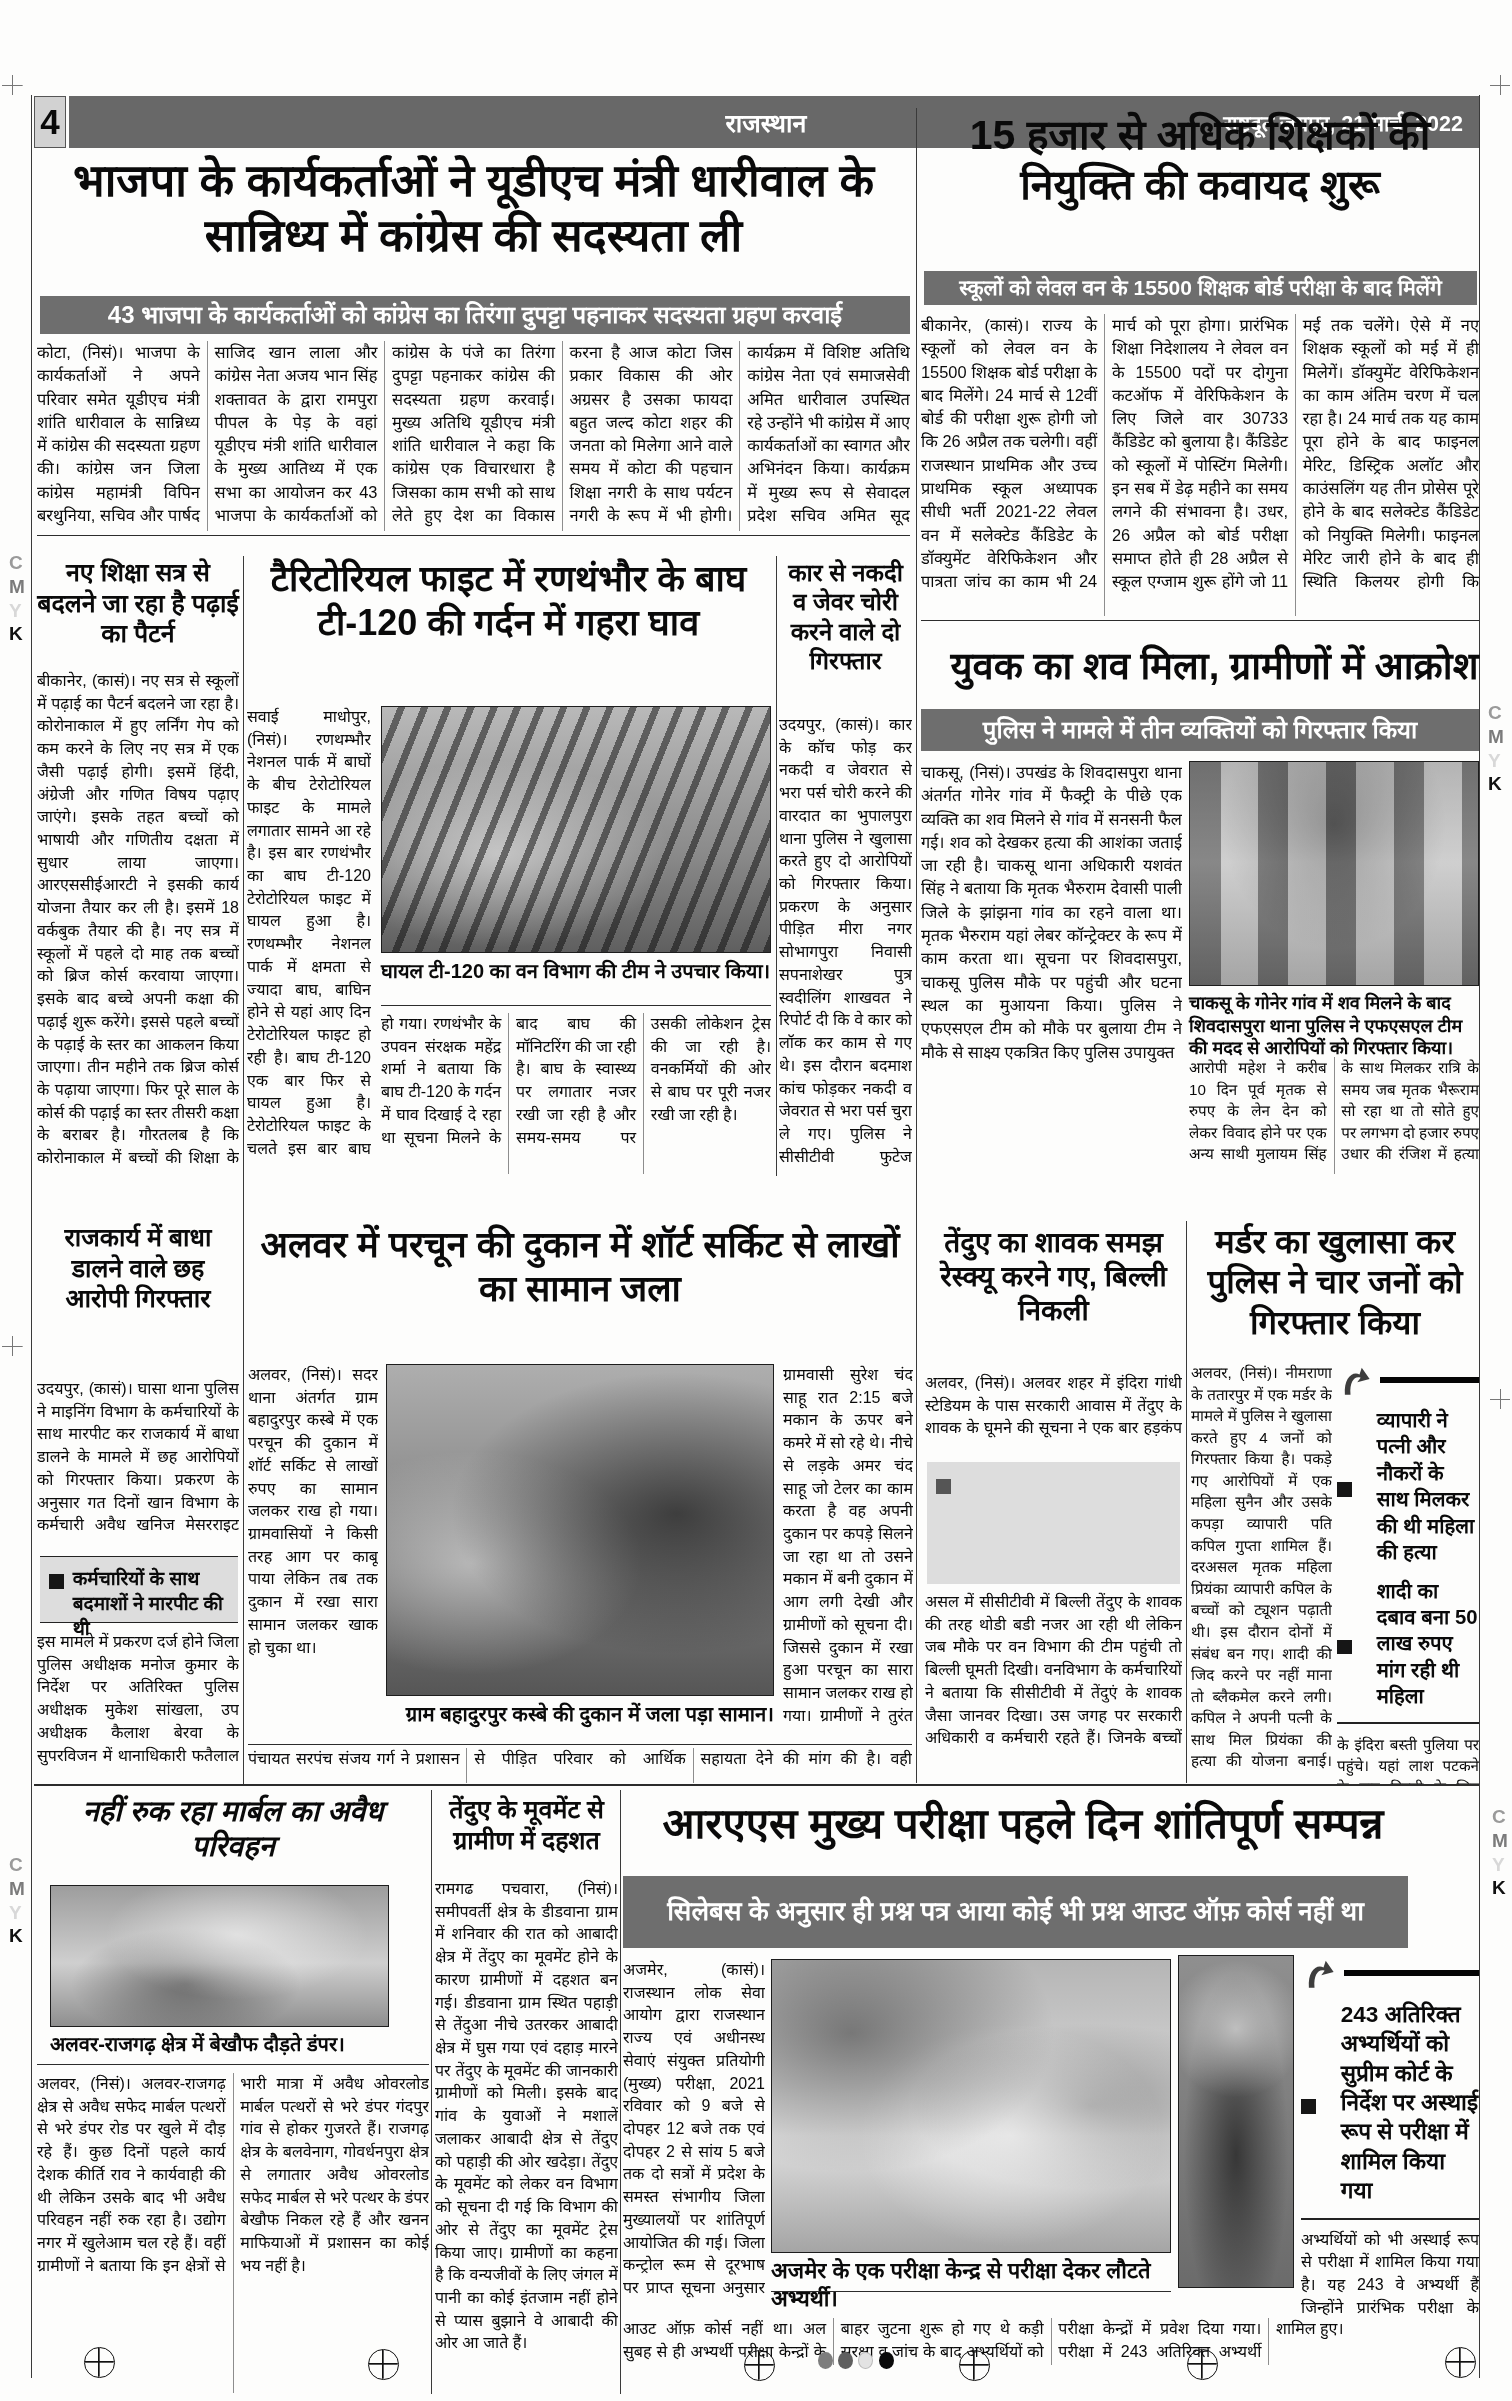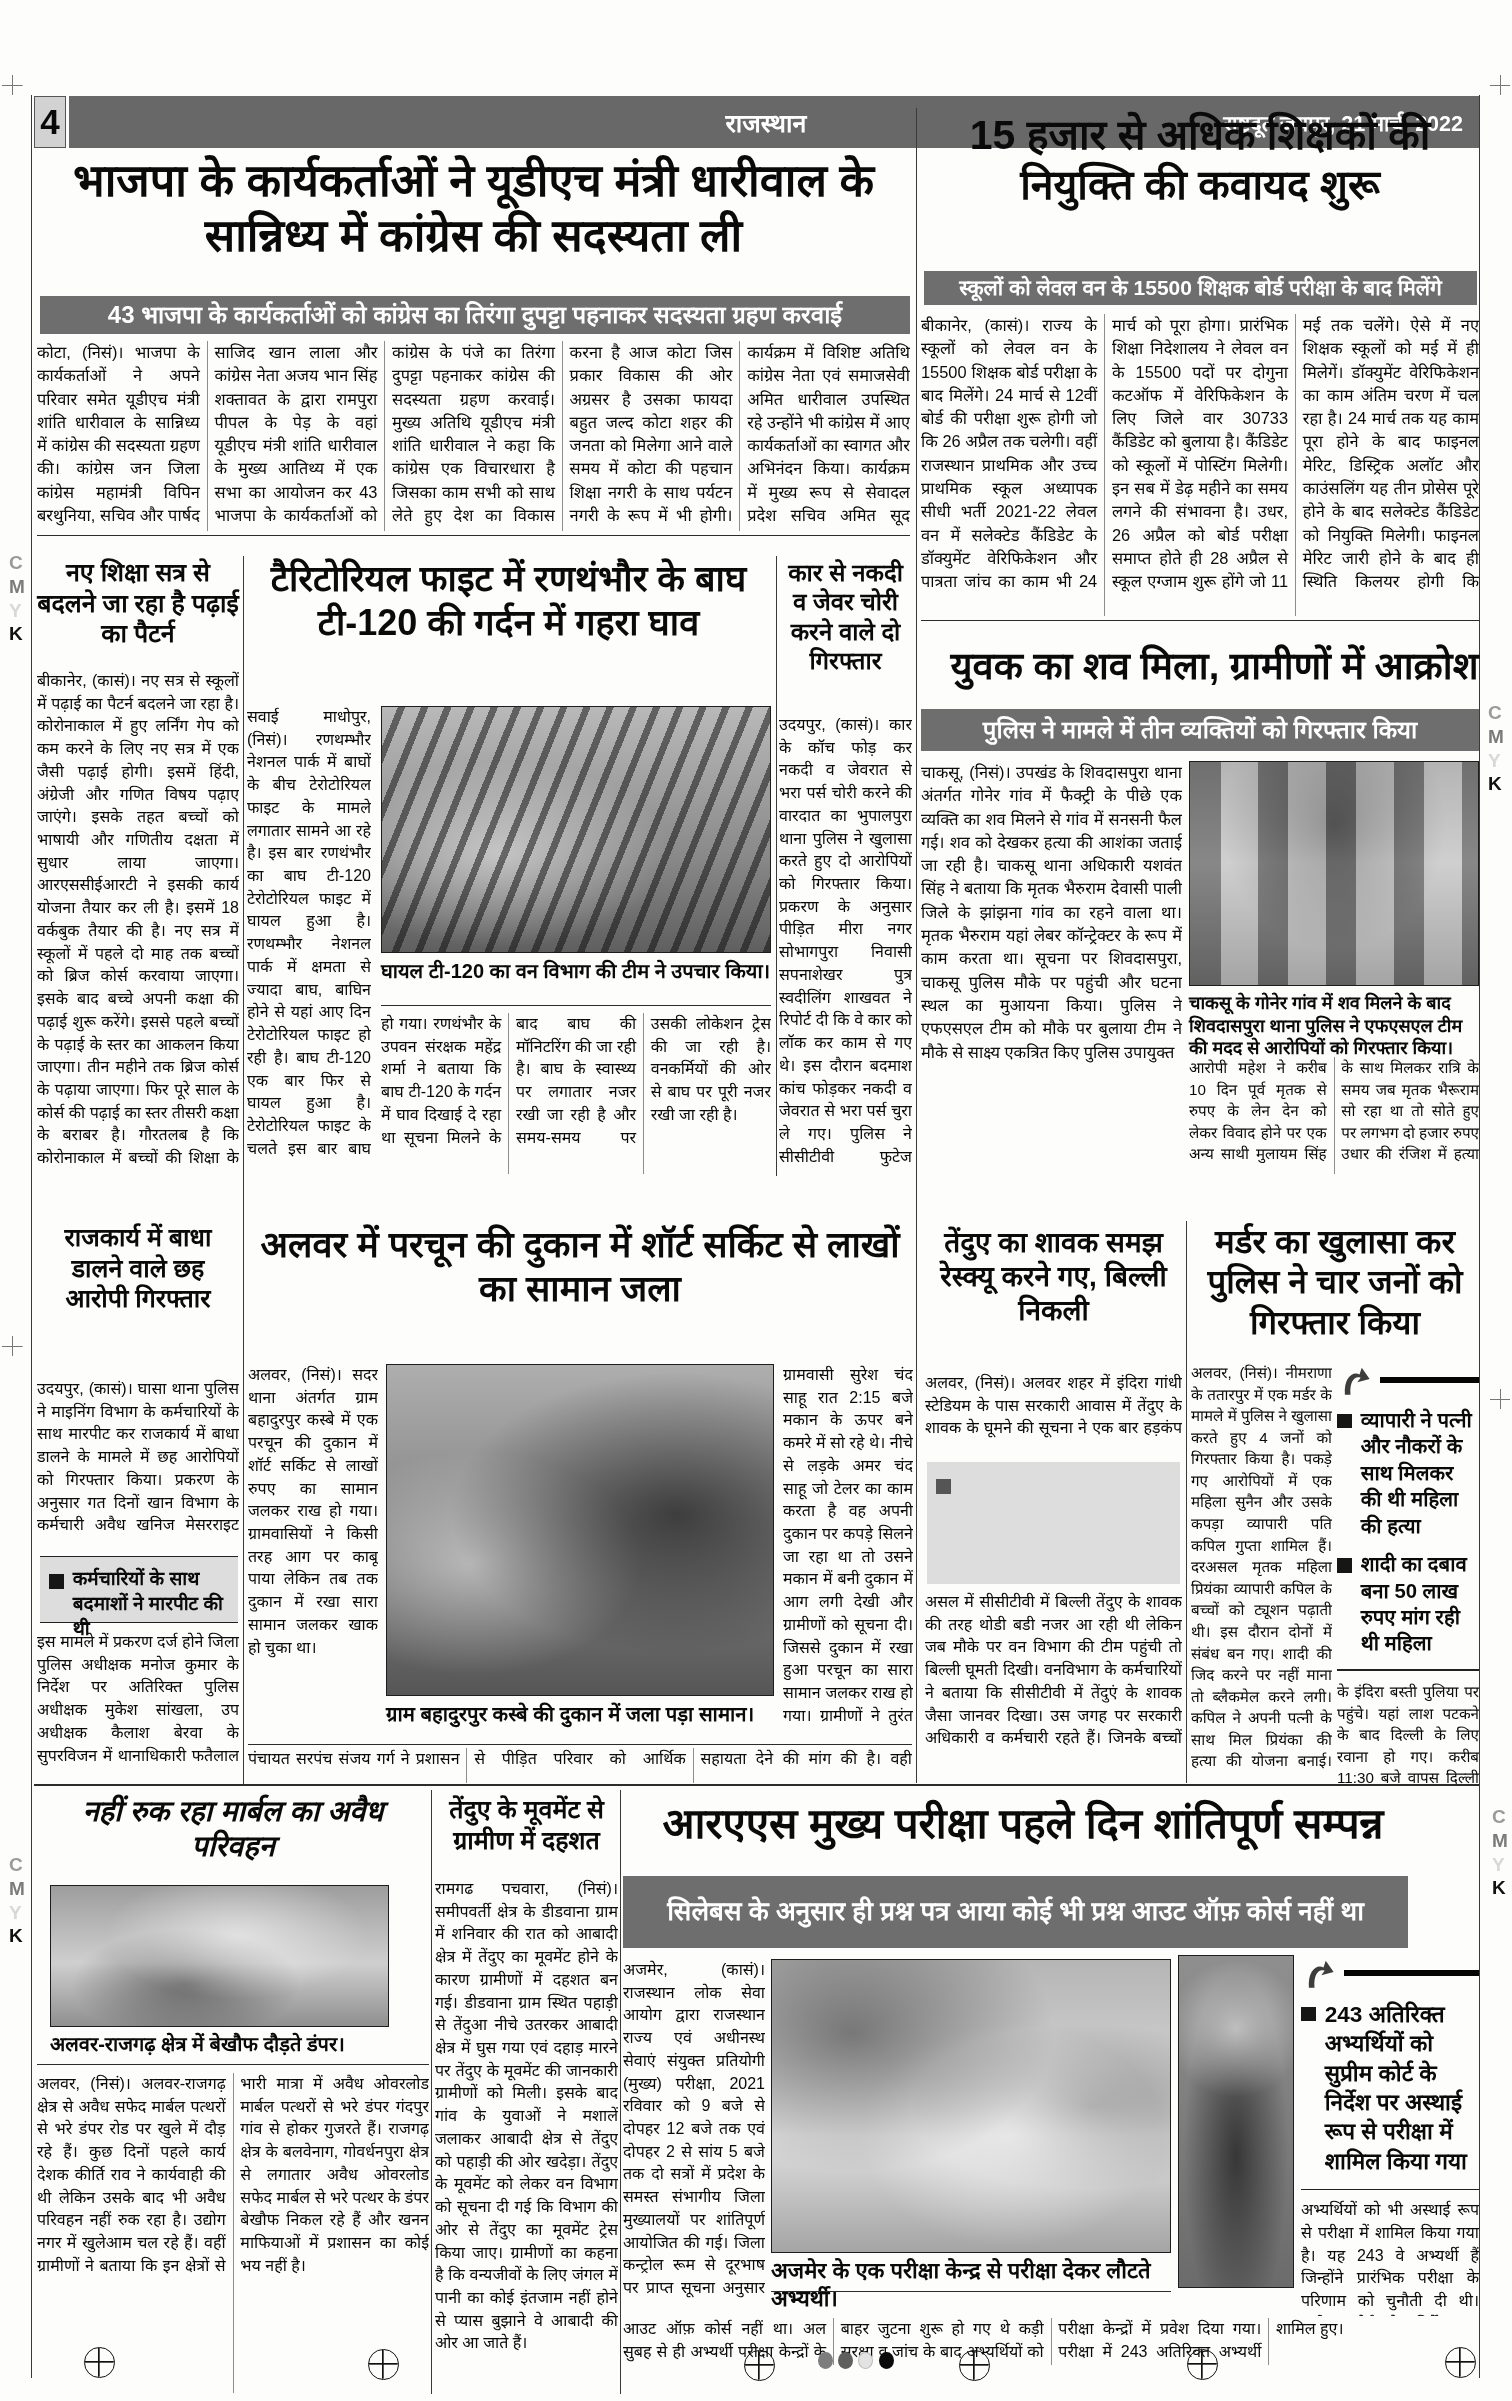--- a/index.html
+++ b/index.html
@@ -33,21 +33,21 @@
      radial-gradient(ellipse at 20% 25%, rgba(0,0,0,.4), transparent 45%),
      radial-gradient(ellipse at 60% 60%, rgba(255,255,255,.6), transparent 45%),
      radial-gradient(ellipse at 80% 50%, rgba(0,0,0,.3), transparent 40%),
      linear-gradient(180deg,#b5b5b5,#e0e0e0 60%,#a5a5a5);}
   .ph-man{background:
      radial-gradient(circle at 50% 22%, rgba(255,255,255,.55), transparent 26%),
      radial-gradient(ellipse at 50% 60%, rgba(0,0,0,.55), transparent 65%),
      linear-gradient(180deg,#8f8f8f,#6b6b6b);}
   .notebox{background:#dddddd;font-weight:700;line-height:1.3;padding:10.2px 9px;display:flex;gap:9px;align-items:flex-start;}
   .sqbullet{flex:0 0 auto;width:14.7px;height:14.7px;background:#161616;margin-top:6.8px;}
-  .bulletitem{display:flex;gap:9px;font-weight:700;line-height:1.3;margin-bottom:12.4px;}
+  .bulletitem{display:flex;gap:25px;font-weight:700;line-height:1.3;margin-bottom:12.4px;align-items:center;}
   .arrowrow{display:flex;align-items:center;gap:6.8px;margin-bottom:9px;}
   .arrowrow .bar{flex:1;height:5.1px;background:#050505;}
   .regmark{border:1.7px solid #111;border-radius:50%;
      background:linear-gradient(#111,#111) center/100% 1.7px no-repeat,
                 linear-gradient(#111,#111) center/1.7px 100% no-repeat;}
   .cropmark{background:linear-gradient(#777,#777) center/100% 1.1px no-repeat,
                 linear-gradient(#777,#777) center/1.1px 100% no-repeat;}
   .dot{border-radius:50%;}
   .cmyk{display:flex;flex-direction:column;font-weight:700;font-size:19px;line-height:1.25;}
   .justc{display:flex;align-items:center;justify-content:center;text-align:center;}
@@ -138,21 +138,21 @@
   <div class="abs bodytxt" style="left:37px;top:1378px;width:202px;height:173px;column-count:1;overflow:hidden;font-size:16px;">उदयपुर, (कासं)। घासा थाना पुलिस ने माइनिंग विभाग के कर्मचारियों के साथ मारपीट कर राजकार्य में बाधा डालने के मामले में छह आरोपियों को गिरफ्तार किया। प्रकरण के अनुसार गत दिनों खान विभाग के कर्मचारी अवैध खनिज मेसरराइट स्टोन का खनन करने वालों के खिलाफ कार्यवाही करने पहुंचे थे। विभाग के कर्मचारियों के समक्ष</div>
   <div class="abs notebox" style="left:40px;top:1556px;width:198px;height:67px;font-size:19px;border-top:1.7px solid #222;border-bottom:1.7px solid #222;">
     <span class="sqbullet"></span>
     <span>कर्मचारियों के साथ बदमाशों ने मारपीट की थी</span>
   </div>
   <div class="abs bodytxt" style="left:37px;top:1631px;width:202px;height:152px;column-count:1;overflow:hidden;font-size:16px;">इस मामले में प्रकरण दर्ज होने जिला पुलिस अधीक्षक मनोज कुमार के निर्देश पर अतिरिक्त पुलिस अधीक्षक मुकेश सांखला, उप अधीक्षक कैलाश बेरवा के सुपरविजन में थानाधिकारी फतैलाल के नेतृत्व में गठित दल ने आरोपी सुरेश, खुशयालीलाल, भीमसिंह, दलपतसिंह, पुकरसिंह, लालसिंह को गिरफ्तार किया।</div>
 
   <div class="abs headline" style="left:247px;top:1223px;width:666px;height:133px;font-size:36px;text-align:center;">अलवर में परचून की दुकान में शॉर्ट सर्किट से लाखों का सामान जला</div>
   <div class="abs bodytxt" style="left:248px;top:1364px;width:130px;height:379px;column-count:1;overflow:hidden;font-size:16px;">अलवर, (निसं)। सदर थाना अंतर्गत ग्राम बहादुरपुर कस्बे में एक परचून की दुकान में शॉर्ट सर्किट से लाखों रुपए का सामान जलकर राख हो गया। ग्रामवासियों ने किसी तरह आग पर काबू पाया लेकिन तब तक दुकान में रखा सारा सामान जलकर खाक हो चुका था।</div>
   <div class="abs photo ph-shop" style="left:386px;top:1364px;width:388px;height:332px;"></div>
-  <div class="abs caption" style="left:386px;top:1702px;width:388px;height:37px;font-size:20.3px;">ग्राम बहादुरपुर कस्बे की दुकान में जला पड़ा सामान।</div>
+  <div class="abs caption" style="left:386px;top:1702px;width:388px;height:37px;font-size:20.3px;text-align:right;">ग्राम बहादुरपुर कस्बे की दुकान में जला पड़ा सामान।</div>
   <div class="abs bodytxt" style="left:783px;top:1364px;width:130px;height:379px;column-count:1;overflow:hidden;font-size:16px;">ग्रामवासी सुरेश चंद साहू रात 2:15 बजे मकान के ऊपर बने कमरे में सो रहे थे। नीचे से लड़के अमर चंद साहू जो टेलर का काम करता है वह अपनी दुकान पर कपड़े सिलने जा रहा था तो उसने मकान में बनी दुकान में आग लगी देखी और ग्रामीणों को सूचना दी। जिससे दुकान में रखा हुआ परचून का सारा सामान जलकर राख हो गया। ग्रामीणों ने तुरंत आग बुझाने का प्रयास किया, जिससे एक बड़ा हादसा होने से टल गया।</div>
   <div class="abs hrule" style="left:248px;top:1744px;width:664px;height:1.1px;"></div>
   <div class="abs bodytxt" style="left:248px;top:1748px;width:664px;height:35px;column-count:3;overflow:hidden;font-size:16px;">पंचायत सरपंच संजय गर्ग ने प्रशासन से पीड़ित परिवार को आर्थिक सहायता देने की मांग की है। वही प्रशासन का कहना है कि मौके पर जाकर पीड़ित को यथा सम्भव सहायता उपलब्ध कराई जायेगी।</div>
 
   <div class="abs headline" style="left:925px;top:1226px;width:257px;height:139px;font-size:28px;">तेंदुए का शावक समझ रेस्क्यू करने गए, बिल्ली निकली</div>
   <div class="abs bodytxt" style="left:925px;top:1372px;width:257px;height:86px;column-count:1;overflow:hidden;font-size:16px;">अलवर, (निसं)। अलवर शहर में इंदिरा गांधी स्टेडियम के पास सरकारी आवास में तेंदुए के शावक के घूमने की सूचना ने एक बार हड़कंप मचा दिया। लेकिन बाद में टीम रेस्क्यू करने आई और पड़ताल किया तो मालूम चला कि शावक नहीं बल्कि बिल्ली है।</div>
   <div class="abs notebox" style="left:927px;top:1462px;width:253px;height:122px;font-size:21.5px;">
     <span class="sqbullet" style="background:#555;"></span>
   </div>
   <div class="abs bodytxt" style="left:925px;top:1591px;width:257px;height:192px;column-count:1;overflow:hidden;font-size:16px;">असल में सीसीटीवी में बिल्ली तेंदुए के शावक की तरह थोडी बडी नजर आ रही थी लेकिन जब मौके पर वन विभाग की टीम पहुंची तो बिल्ली घूमती दिखी। वनविभाग के कर्मचारियों ने बताया कि सीसीटीवी में तेंदुएं के शावक जैसा जानवर दिखा। उस जगह पर सरकारी अधिकारी व कर्मचारी रहते हैं। जिनके बच्चों के वहां खेलने से लोग डरे हुए थे। टीम की जांच के बाद लोगों ने राहत की सांस ली।</div>

